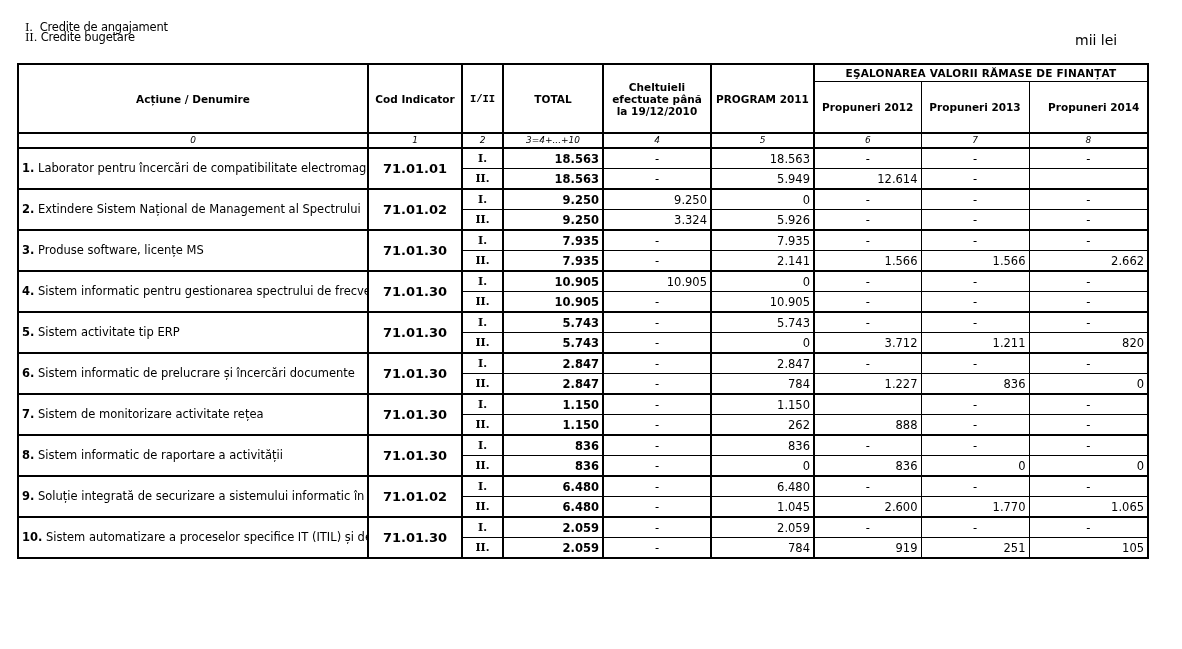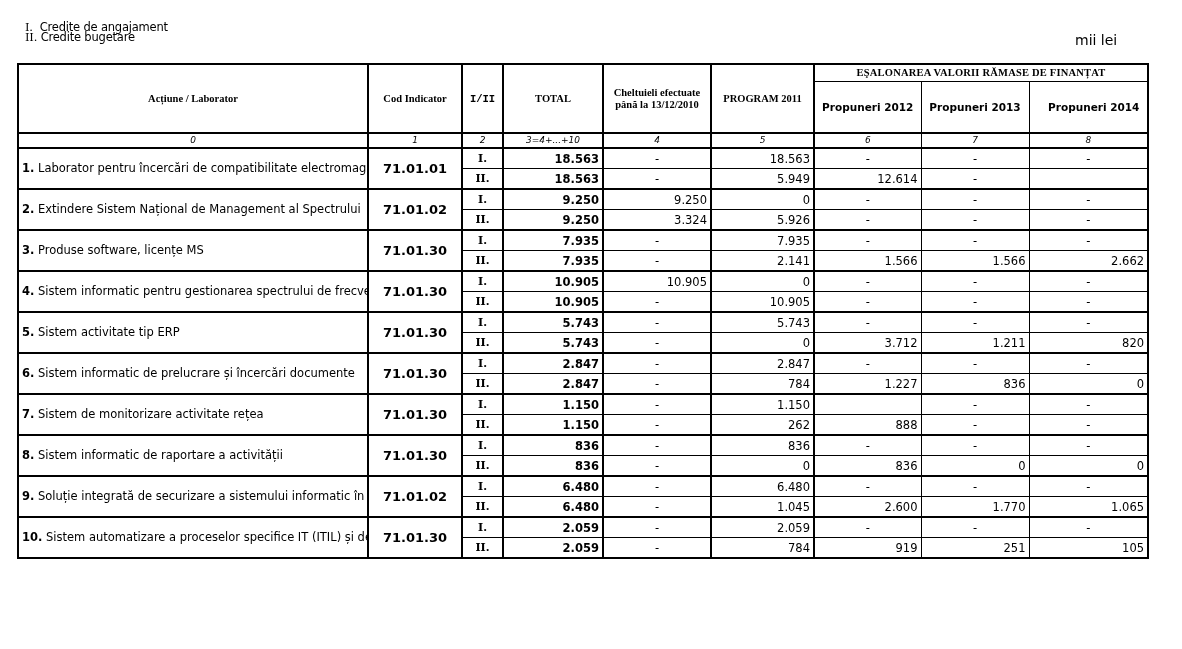--- a/index.html
+++ b/index.html
@@ -17,21 +17,21 @@
     position: absolute; left: 17px; top: 63px;
     border-collapse: collapse; table-layout: fixed;
     width: 1130px;
     font-size: 11.5px;
   }
   table.main td, table.main th {
     border: 1px solid #000; padding: 0 3px; overflow: hidden;
     white-space: nowrap;
   }
   table.main th { font-weight: bold; font-size: 10.5px; text-align: center; vertical-align: middle; line-height: 14px; }
-  .hdr-top th { height: 16px; font-family: Liberation Serif, serif; }
+  .hdr-top th { height: 16px; }
   .hdr-main th { height: 50px; }
   .thick-l { border-left: 2px solid #000 !important; }
   .thick-r { border-right: 2px solid #000 !important; }
   .thick-b { border-bottom: 2px solid #000 !important; }
   .thick-t { border-top: 2px solid #000 !important; }
   .idx td { height: 13px; font-style: italic; font-size: 9px; text-align: center; line-height: 13px; }
   .sm { font-size: 9.5px; font-weight: bold; line-height: 12px !important; }
   tr.r td { height: 19px; line-height: 16px; }
   td.name { white-space: normal; line-height: 15px !important; vertical-align: middle; font-size: 11.5px; }
   td.name b { font-weight: bold; }
@@ -62,25 +62,25 @@
     <col style="width:41px">
     <col style="width:100px">
     <col style="width:108px">
     <col style="width:103px">
     <col style="width:107px">
     <col style="width:108px">
     <col style="width:119px">
   </colgroup>
   <thead>
     <tr class="hdr-top">
-      <th rowspan="2" class="thick-l thick-t">Acțiune / Laborator</th>
+      <th rowspan="2" class="thick-l thick-t">Acțiune / Denumire</th>
       <th rowspan="2" class="thick-l thick-t">Cod Indicator</th>
       <th rowspan="2" class="thick-l thick-t" style="font-family:Liberation Mono, monospace;">I/II</th>
       <th rowspan="2" class="thick-l thick-t">TOTAL</th>
-      <th rowspan="2" class="thick-l thick-t sm" style="white-space:normal;">Cheltuieli efectuate până la 13/12/2010</th>
+      <th rowspan="2" class="thick-l thick-t sm" style="white-space:normal;">Cheltuieli efectuate până la 19/12/2010</th>
       <th rowspan="2" class="thick-l thick-t">PROGRAM 2011</th>
       <th colspan="3" class="thick-l thick-t thick-r top-title">EŞALONAREA VALORII RĂMASE DE FINANȚAT</th>
     </tr>
     <tr class="hdr-main">
       <th class="thick-l" style="white-space:normal;">Propuneri 2012</th>
       <th style="white-space:normal;text-align:center;">Propuneri 2013</th>
       <th class="thick-r" style="white-space:normal;padding-left:14px;">Propuneri 2014</th>
     </tr>
     <tr class="idx thick-t thick-b">
       <td class="thick-l thick-t thick-b">0</td>

